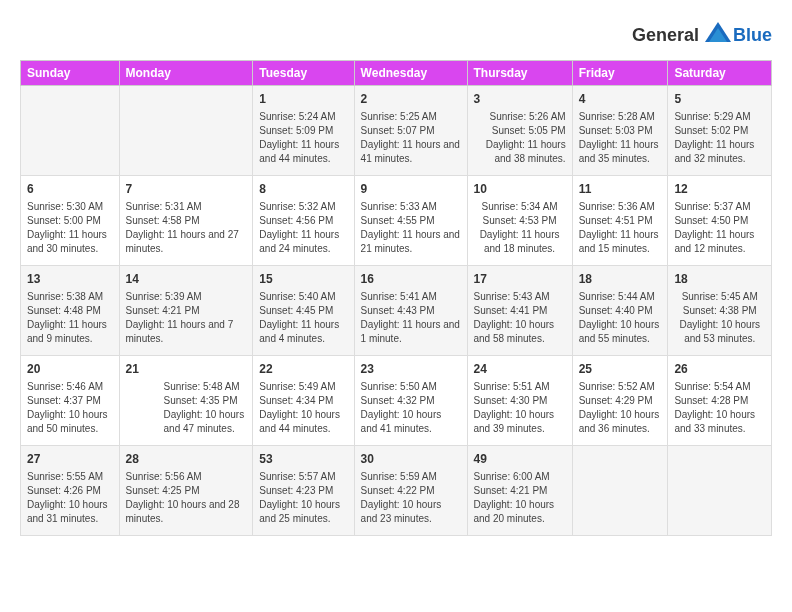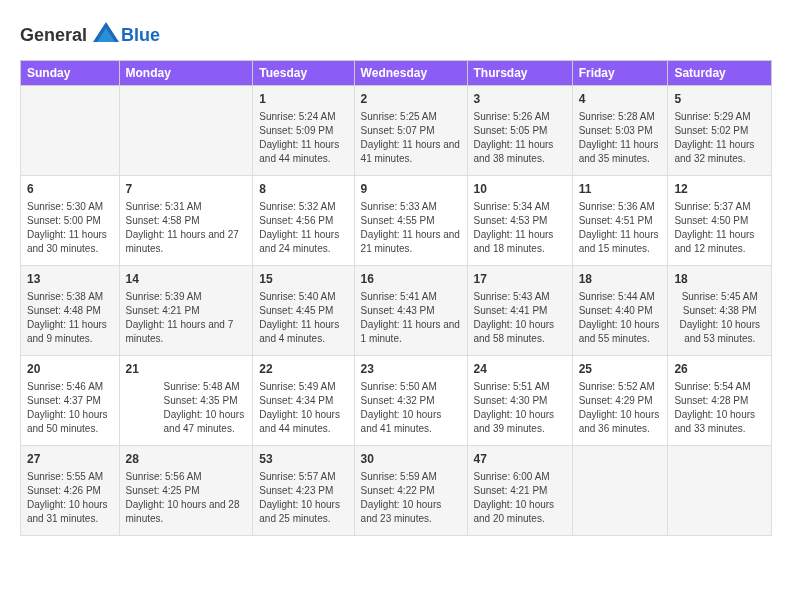--- a/index.html
+++ b/index.html
@@ -5,21 +5,21 @@
     * { box-sizing: border-box; margin: 0; padding: 0; }
     body {
       font-family: Arial, sans-serif;
       background: #fff;
       width: 792px;
       min-height: 612px;
       padding: 20px;
     }
     .header {
       display: flex;
-      justify-content: flex-start;
+      justify-content: flex-end;
       align-items: flex-start;
       margin-bottom: 10px;
     }
     .logo {
       display: flex;
       align-items: center;
       font-size: 18px;
       font-weight: bold;
       color: #333;
     }
@@ -39,21 +39,21 @@
     .subtitle {
       font-size: 14px;
       color: #555;
     }
     table {
       width: 100%;
       border-collapse: collapse;
       font-size: 11px;
     }
     thead tr th {
-      background-color: #8b5cf6;
+      background-color: #d946ef;
       color: #fff;
       text-align: left;
       padding: 5px 6px;
       font-size: 12px;
       font-weight: bold;
       border: 1px solid #ccc;
     }
     tbody tr td {
       vertical-align: top;
       padding: 5px 6px;
@@ -121,21 +121,21 @@
 Daylight: 11 hours and 44 minutes.</div>
         </td>
         <td>
           <span class="day-num">2</span>
           <div class="day-info" style="white-space: pre-line;">Sunrise: 5:25 AM
 Sunset: 5:07 PM
 Daylight: 11 hours and 41 minutes.</div>
         </td>
         <td>
           <span class="day-num">3</span>
-          <div class="day-info" style="white-space: pre-line;">Sunrise: 5:26 AM
+          <div class="day-info" style="white-space: pre-line; text-align: right;">Sunrise: 5:26 AM
 Sunset: 5:05 PM
 Daylight: 11 hours and 38 minutes.</div>
         </td>
         <td>
           <span class="day-num">4</span>
           <div class="day-info" style="white-space: pre-line;">Sunrise: 5:28 AM
 Sunset: 5:03 PM
 Daylight: 11 hours and 35 minutes.</div>
         </td>
         <td>
@@ -165,21 +165,21 @@
 Daylight: 11 hours and 24 minutes.</div>
         </td>
         <td>
           <span class="day-num">9</span>
           <div class="day-info" style="white-space: pre-line;">Sunrise: 5:33 AM
 Sunset: 4:55 PM
 Daylight: 11 hours and 21 minutes.</div>
         </td>
         <td>
           <span class="day-num">10</span>
-          <div class="day-info" style="white-space: pre-line;">Sunrise: 5:34 AM
+          <div class="day-info" style="white-space: pre-line; text-align: center;">Sunrise: 5:34 AM
 Sunset: 4:53 PM
 Daylight: 11 hours and 18 minutes.</div>
         </td>
         <td>
           <span class="day-num">11</span>
           <div class="day-info" style="white-space: pre-line;">Sunrise: 5:36 AM
 Sunset: 4:51 PM
 Daylight: 11 hours and 15 minutes.</div>
         </td>
         <td>
@@ -296,21 +296,21 @@
 Sunset: 4:23 PM
 Daylight: 10 hours and 25 minutes.</div>
         </td>
         <td>
           <span class="day-num">30</span>
           <div class="day-info" style="white-space: pre-line;">Sunrise: 5:59 AM
 Sunset: 4:22 PM
 Daylight: 10 hours and 23 minutes.</div>
         </td>
         <td>
-          <span class="day-num">47</span>
+          <span class="day-num">49</span>
           <div class="day-info" style="white-space: pre-line;">Sunrise: 6:00 AM
 Sunset: 4:21 PM
 Daylight: 10 hours and 20 minutes.</div>
         </td>
         <td></td>
         <td></td>
       </tr>
     </tbody>
 </table>
 

